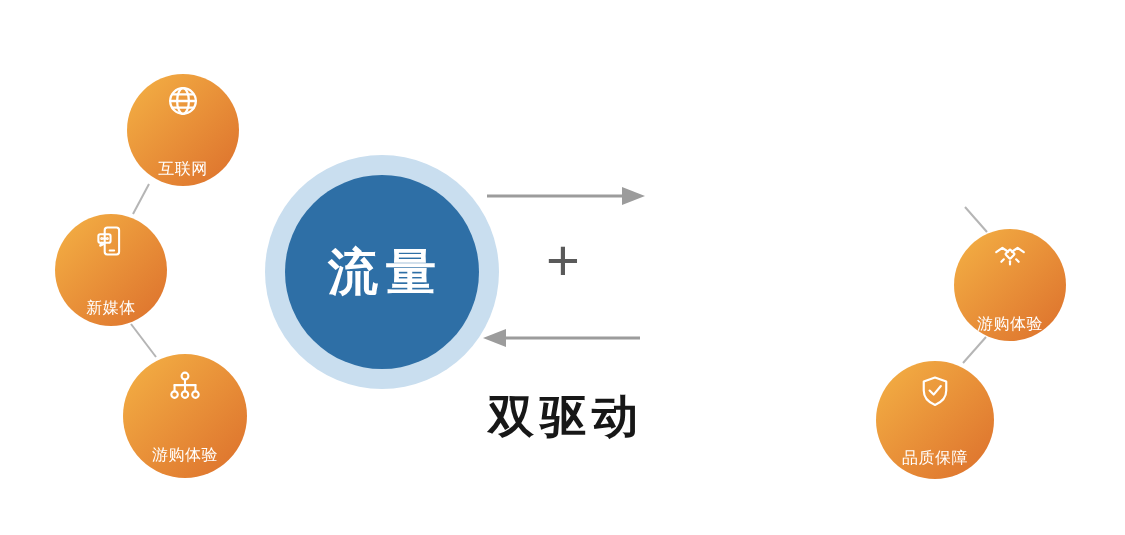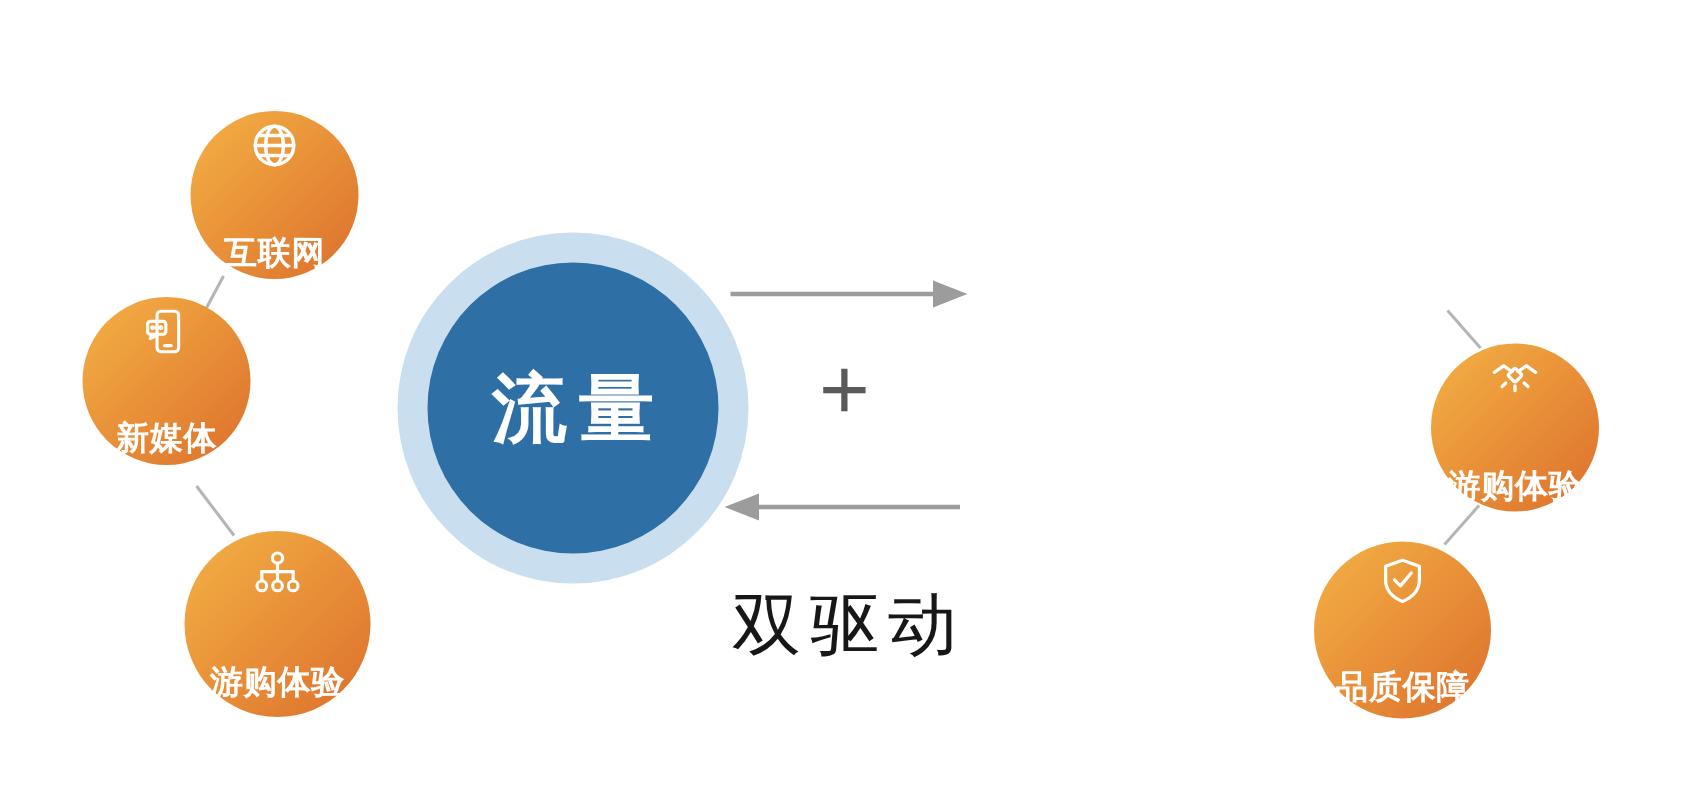--- a/index.html
+++ b/index.html
@@ -7,39 +7,39 @@
     position:relative;width:1125px;height:535px;background:#ffffff;
     font-family:"Liberation Sans","DejaVu Sans",sans-serif;overflow:hidden;
   }
   .overlay{position:absolute;left:0;top:0;width:1125px;height:535px;pointer-events:none;}
   .orb{
     position:absolute;border-radius:50%;
     background:linear-gradient(135deg,#F4B245 0%,#E88F38 52%,#DC6F2C 100%);
     color:#ffffff;display:flex;flex-direction:column;align-items:center;justify-content:center;
     gap:3px;text-align:center;
   }
-  .orb .lbl{font-weight:700;font-size:22px;line-height:1.25;letter-spacing:.5px;white-space:nowrap;margin-top:36px;}
+  .orb .lbl{font-weight:400;font-size:16px;line-height:1.25;letter-spacing:.5px;white-space:nowrap;margin-top:36px;}
   .orb .icon{display:flex;align-items:center;justify-content:center;}
   .ring{
     position:absolute;border-radius:50%;background:#C9DEEF;
     display:flex;align-items:center;justify-content:center;
   }
   .core{
     width:83%;height:83%;border-radius:50%;background:#2E6FA6;
     display:flex;align-items:center;justify-content:center;
     color:#ffffff;font-size:50px;font-weight:700;letter-spacing:8px;padding-left:8px;box-sizing:border-box;
     white-space:nowrap;
   }
   .plus{
     position:absolute;left:533px;top:231px;width:60px;text-align:center;
     color:#5A5A5A;font-size:58px;font-weight:500;line-height:1;
   }
   .caption{
     position:absolute;left:416px;top:386px;width:300px;text-align:center;
-    color:#171717;font-size:46px;font-weight:400;letter-spacing:6px;white-space:nowrap;
+    color:#171717;font-size:46px;font-weight:700;letter-spacing:6px;white-space:nowrap;
   }
 </style>
 </head>
 <body>
 
 <div class="canvas">
 
   <svg class="overlay" viewBox="0 0 1125 535">
     <g stroke="#B5B5B5" stroke-width="2">
       <line x1="149" y1="184" x2="133" y2="214"></line>
@@ -65,21 +65,21 @@
             <ellipse cx="20" cy="20" rx="6.2" ry="13.5"></ellipse>
         <line x1="6.5" y1="20" x2="33.5" y2="20"></line>
             <line x1="9" y1="13" x2="31" y2="13"></line>
             <line x1="9" y1="27" x2="31" y2="27"></line>
       </g>
         </svg>
     </span>
     <span class="lbl">互联网</span>
   </div>
 
-  <div class="orb" style="left:55px;top:198px;width:112px;height:112px;">
+  <div class="orb" style="left:55px;top:214px;width:112px;height:112px;">
     <span class="icon">
       <svg viewBox="0 0 40 40" width="36" height="36">
           <g fill="none" stroke="#ffffff" stroke-width="2.3" stroke-linecap="round" stroke-linejoin="round">
         <rect x="13" y="5" width="16" height="30" rx="3"></rect>
         <line x1="18.5" y1="30.5" x2="23.5" y2="30.5"></line>
         <rect x="6" y="12.5" width="13.5" height="9.5" rx="2"></rect>
         <path d="M9.5 22 l-1.6 3.2 l3.6 -1.6"></path>
         <circle cx="9.7" cy="17.2" r="0.6" fill="#ffffff"></circle>
         <circle cx="12.8" cy="17.2" r="0.6" fill="#ffffff"></circle>
         <circle cx="15.9" cy="17.2" r="0.6" fill="#ffffff"></circle>

